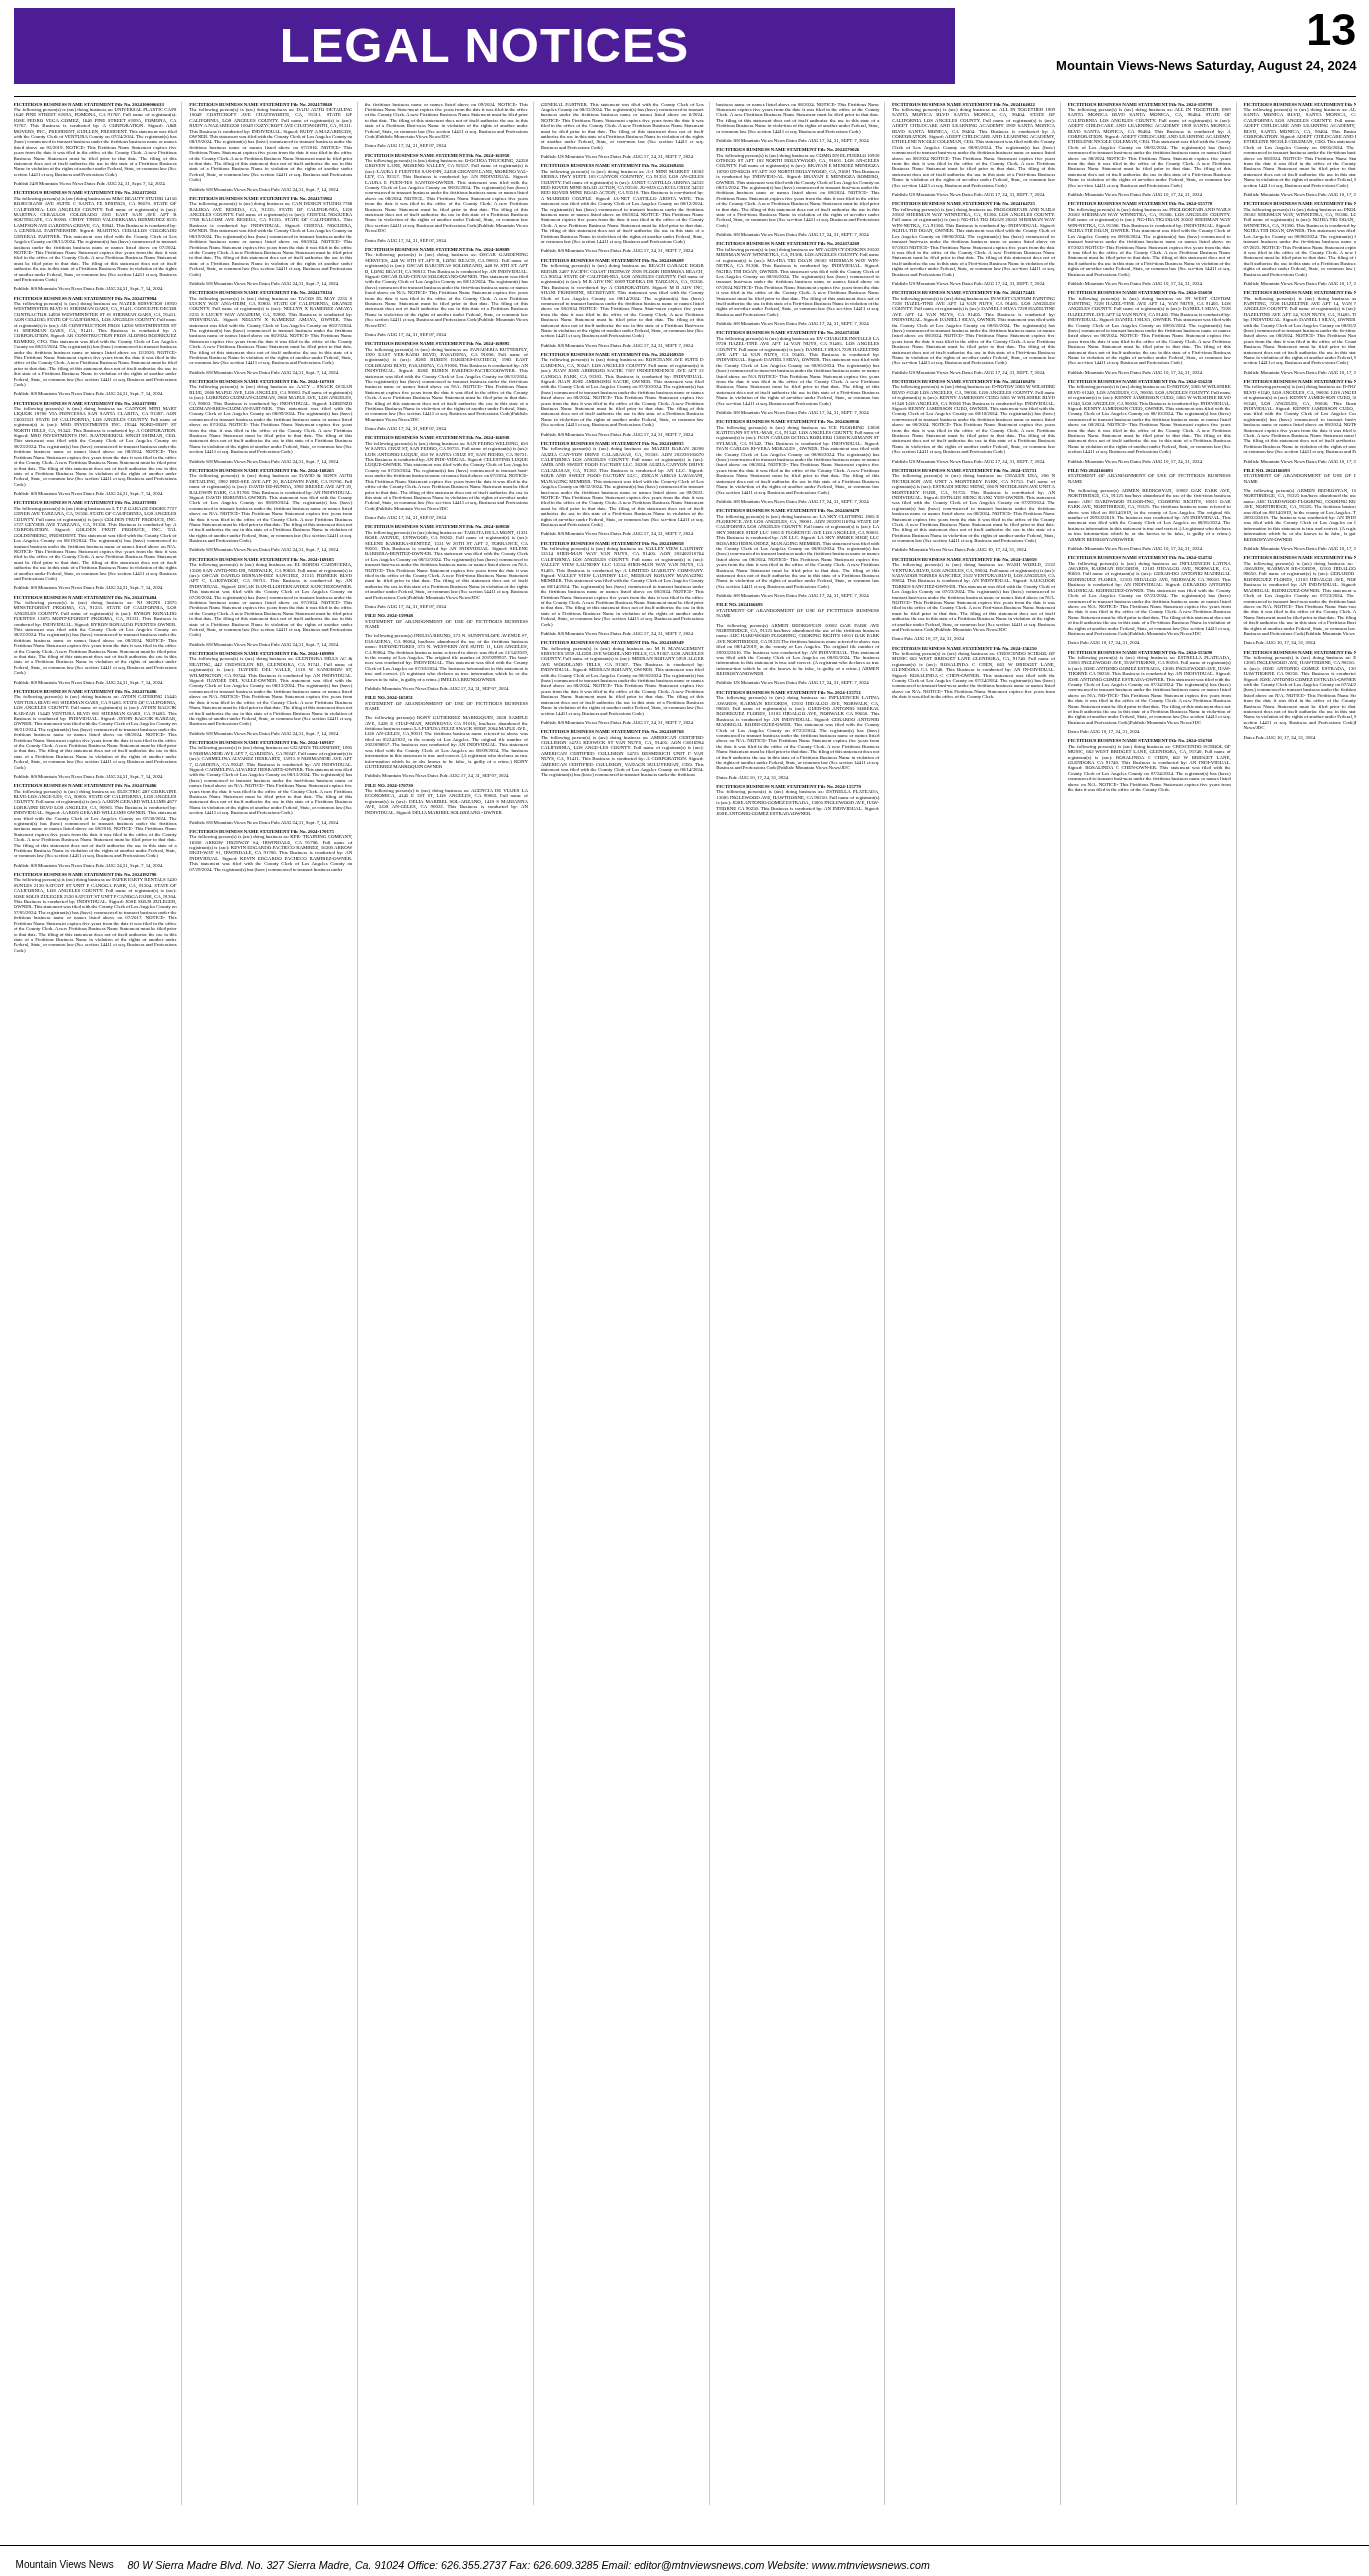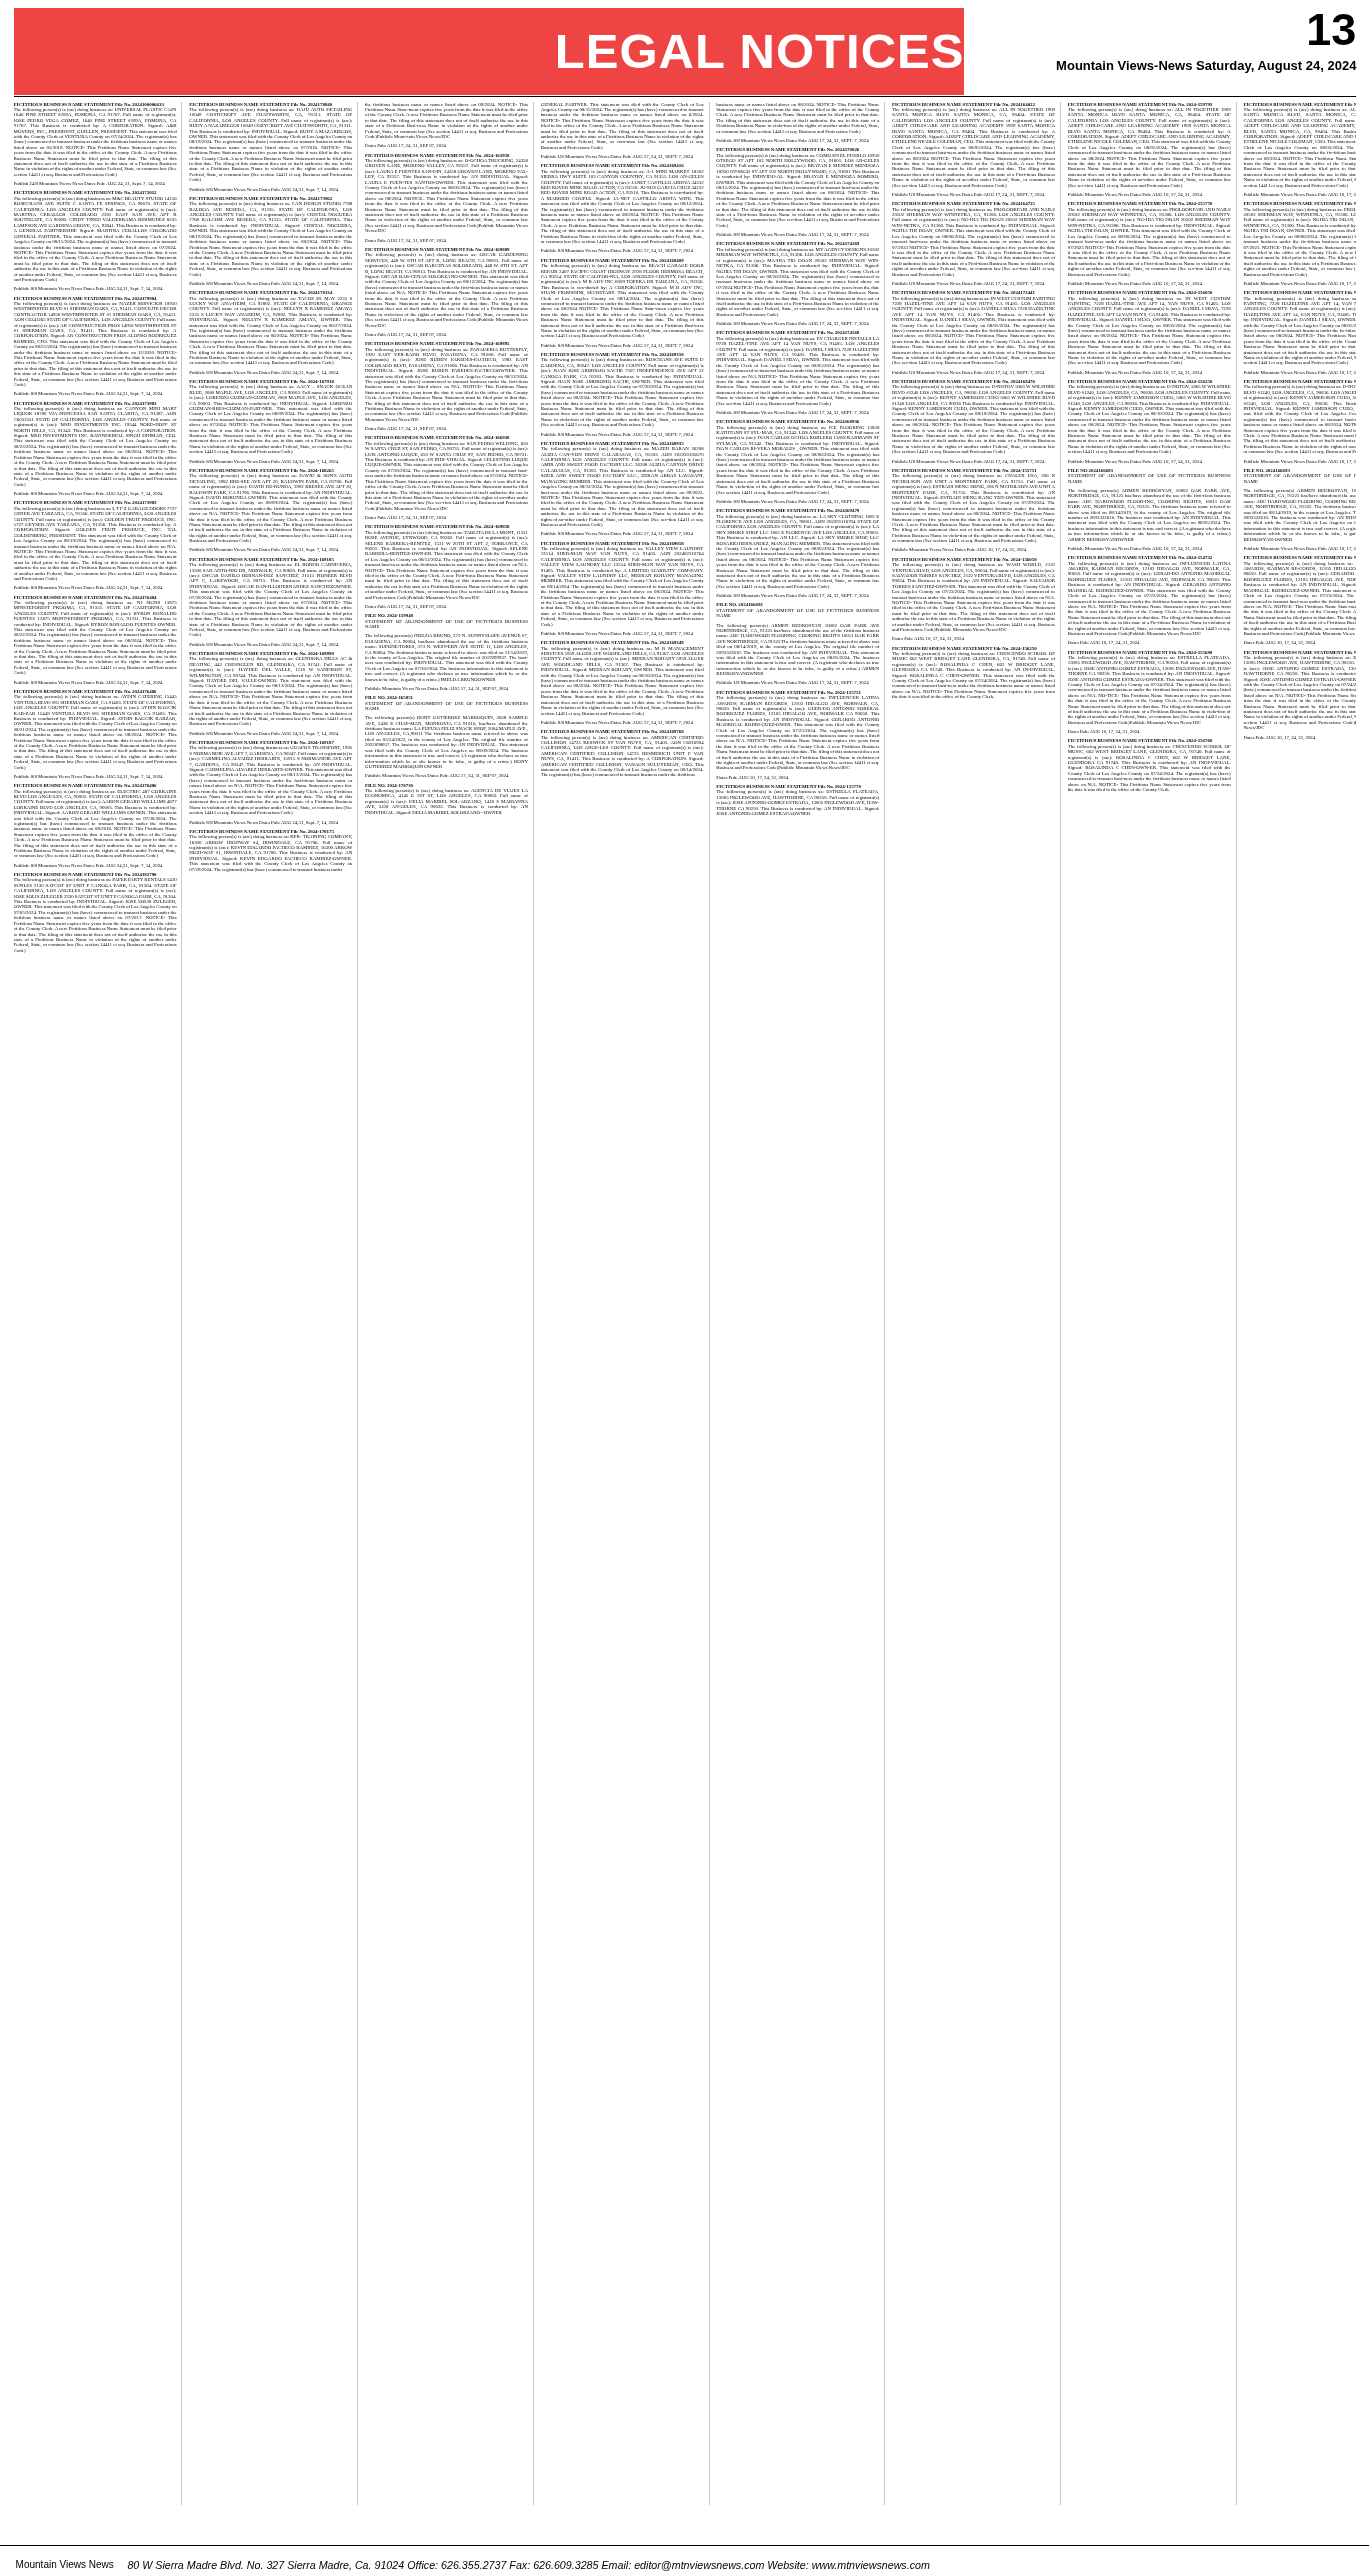--- a/index.html
+++ b/index.html
@@ -25,41 +25,41 @@
 
   
   .masthead {
     display: flex;
     align-items: stretch;
     height: 84px;
     margin-top: 7.8px;
   }
   .masthead-banner {
     flex: 1 1 auto;
-    background: #ef4444;
+    background: #4c1d95;
     color: #fff;
     display: flex;
     align-items: center;
-    justify-content: flex-end;
-    height: 87px;
+    justify-content: center;
+    height: 76px;
   }
   .masthead-banner .title {
     font-family: "Liberation Sans", sans-serif;
     font-weight: bold;
     font-size: 49px;
     letter-spacing: 1px;
     line-height: 1;
   }
   .masthead-right {
     width: 381px;
     display: flex;
     flex-direction: column;
     align-items: flex-end;
     justify-content: flex-start;
-    padding-left: 11px;
+    padding-left: 20px;
   }
   .masthead-right .pagenum {
     font-family: "Liberation Sans", sans-serif;
     font-weight: bold;
     font-size: 45px;
     line-height: 43px;
   }
   .masthead-right .dateline {
     font-family: "Liberation Sans", sans-serif;
     font-weight: bold;

